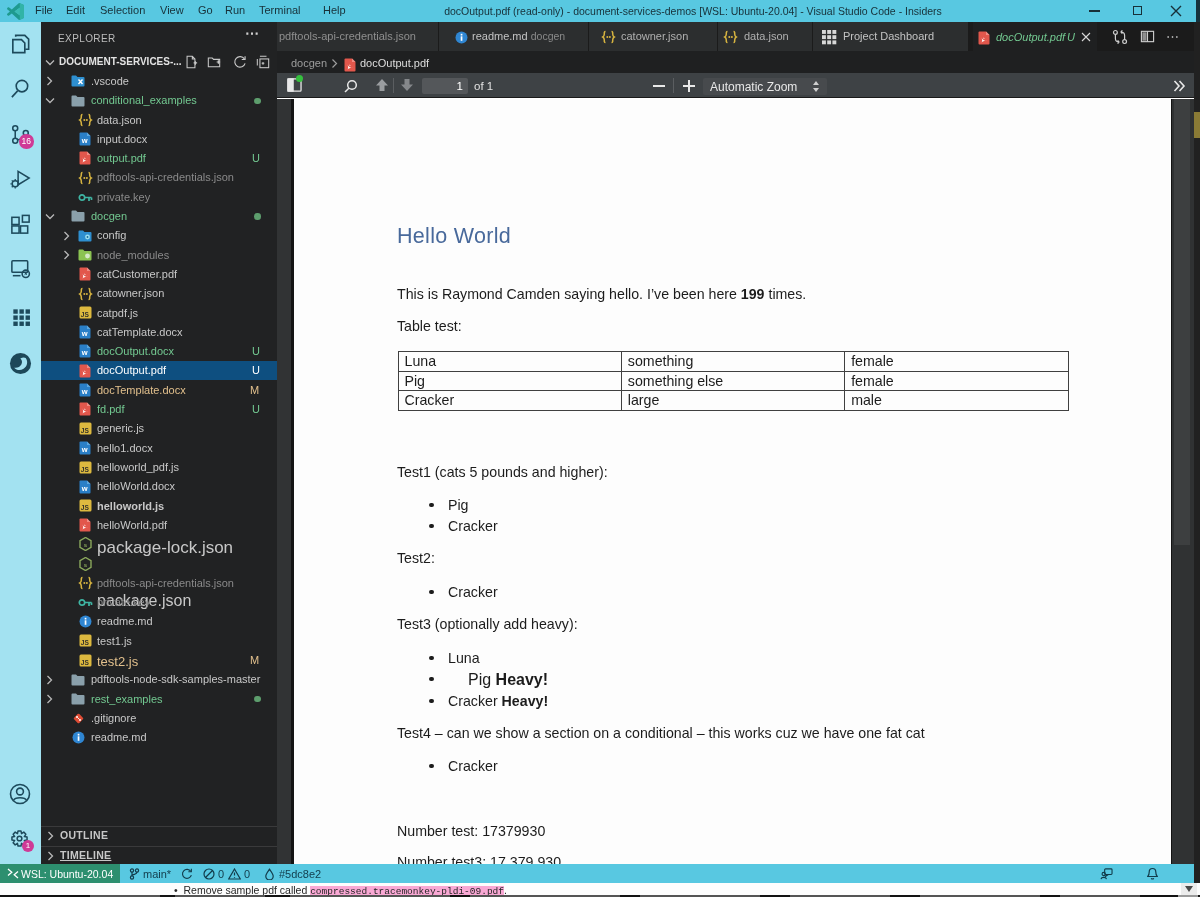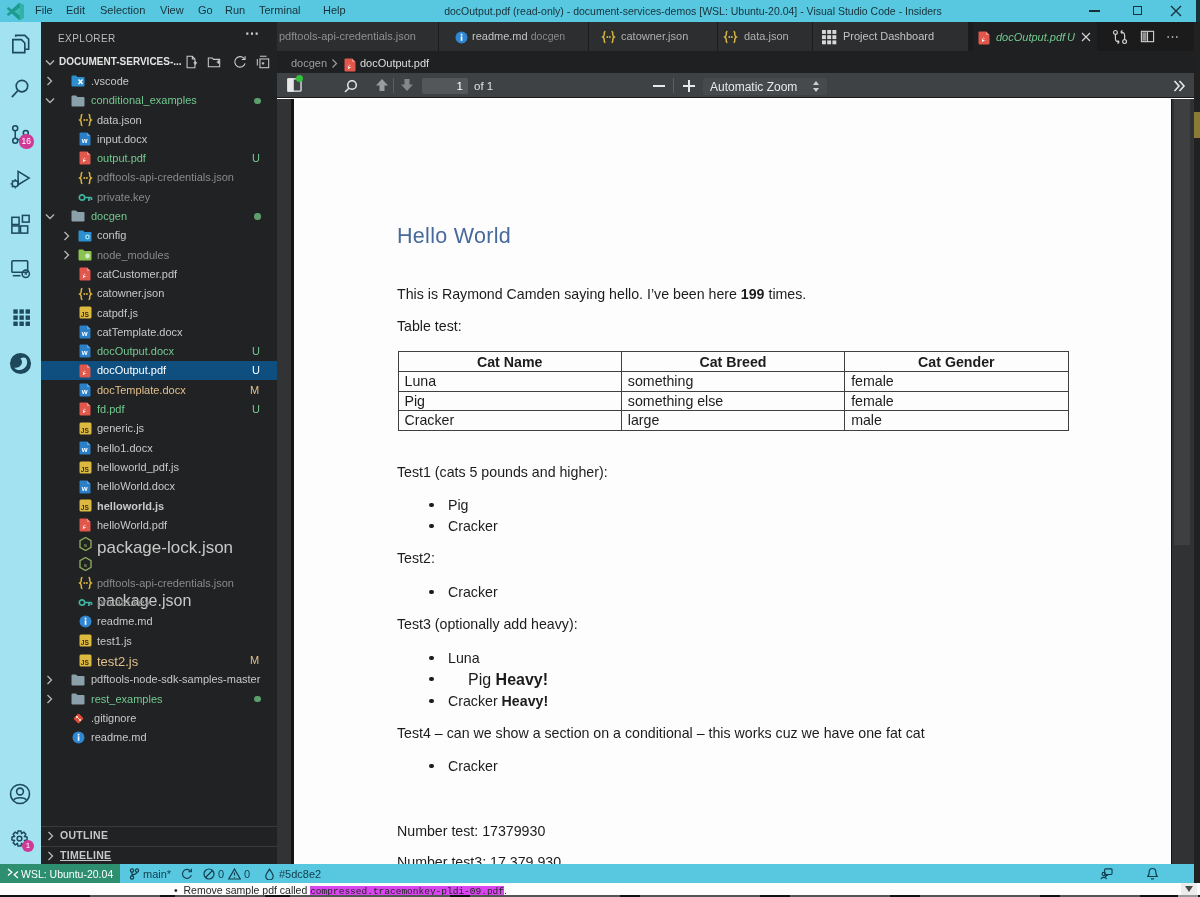--- a/index.html
+++ b/index.html
@@ -468,25 +468,20 @@
 <div class="abs" style="left:294px;top:99px;width:877px;height:765px;background:#fdfdfd;"></div>
 <div class="abs" style="left:1172px;top:99px;width:22px;height:765px;background:#303233;"></div>
 <div class="abs" style="left:1174px;top:99px;width:16px;height:446px;background:#3d3f40;"></div>
 <div class="abs" style="left:1194px;top:22px;width:6px;height:861px;background:#212121;"></div>
 <div class="abs" style="left:1194px;top:112px;width:6px;height:26px;background:#8a7a35;"></div>
 <div class="abs" style="left:397px;top:224px;font-size:21.5px;font-weight:400;color:#48699b;letter-spacing:0.3px;">Hello World</div>
 <div class="abs" style="left:397px;top:286px;font-size:14.2px;color:#1c1c1c;white-space:nowrap;">This is Raymond Camden saying hello. I’ve been here <b>199</b> times.</div>
 <div class="abs" style="left:397px;top:318px;font-size:14.2px;color:#1c1c1c;white-space:nowrap;">Table test:</div>
 <table class="abs" style="left:397.5px;top:351px;width:671px;border-collapse:collapse;font-size:14.2px;color:#1c1c1c;table-layout:fixed;">
 <tbody>
-      <tr style="height:20px;">
-        <td style="border:1px solid #404040;text-align:center;font-weight:bold;padding:0;">Cat Name</td>
-        <td style="border:1px solid #404040;text-align:center;font-weight:bold;padding:0;">Cat Breed</td>
-        <td style="border:1px solid #404040;text-align:center;font-weight:bold;padding:0;">Cat Gender</td>
-      </tr>
 <tr style="height:19.5px;">
         <td style="border:1px solid #404040;padding:0 0 0 6px;">Luna</td>
         <td style="border:1px solid #404040;padding:0 0 0 6px;">something</td>
         <td style="border:1px solid #404040;padding:0 0 0 6px;">female</td>
       </tr>
 <tr style="height:19.5px;">
         <td style="border:1px solid #404040;padding:0 0 0 6px;">Pig</td>
         <td style="border:1px solid #404040;padding:0 0 0 6px;">something else</td>
         <td style="border:1px solid #404040;padding:0 0 0 6px;">female</td>
       </tr>
@@ -553,21 +548,21 @@
 <rect x="5" y="1" width="8" height="6" rx="1"></rect>
     <path d="M7 7 L6 9 L9 7"></path>
     <circle cx="4" cy="6.5" r="1.8"></circle>
     <path d="M1 12 C1.5 9.5 6.5 9.5 7 12"></path>
   </svg>
 <svg class="abs" style="left:1147px;top:867px" width="11" height="13" viewBox="0 0 11 13" fill="none" stroke="#123c4b" stroke-width="1.2">
 <path d="M5.5 1.5 C7.8 1.5 8.8 3 8.8 5 C8.8 8 9.8 8.8 10.3 9.5 H0.7 C1.2 8.8 2.2 8 2.2 5 C2.2 3 3.2 1.5 5.5 1.5 Z"></path>
     <path d="M4.3 11.2 A1.3 1.3 0 0 0 6.7 11.2"></path>
   </svg>
 <div class="abs" style="left:0;top:883px;width:1200px;height:12px;background:#fdfdfd;"></div>
-<div class="abs" style="left:174px;top:884px;font-size:10.5px;color:#262626;white-space:nowrap;">•&nbsp; <span style="text-decoration:underline;">Remove sample pdf called <span style="font-family:'Liberation Mono',monospace;font-size:9.5px;background:#d946ef;">compressed.tracemonkey-pldi-09.pdf</span></span>.</div>
+<div class="abs" style="left:174px;top:884px;font-size:10.5px;color:#262626;white-space:nowrap;">•&nbsp; <span style="text-decoration:underline;">Remove sample pdf called <span style="font-family:'Liberation Mono',monospace;font-size:9.5px;background:#f9a8d4;">compressed.tracemonkey-pldi-09.pdf</span></span>.</div>
 <div class="abs" style="left:1181px;top:883px;width:16px;height:12px;background:#ececec;"></div>
 <svg class="abs" style="left:1185px;top:886px" width="8" height="6" viewBox="0 0 8 6">
     <path fill="#4a4a4a" d="M0 0 H8 L4 6 Z"></path>
   </svg>
 <div class="abs" style="left:0;top:895px;width:1200px;height:2px;background:#131313;"></div>
 <div class="abs" style="left:1178px;top:895px;width:20px;height:2px;background:#9a9a9a;"></div>
 <div class="abs" style="left:90px;top:895.4px;width:70px;height:1.2px;background:#555;"></div>
 <div class="abs" style="left:175px;top:895.4px;width:90px;height:1.2px;background:#555;"></div>
 <div class="abs" style="left:290px;top:895.4px;width:160px;height:1.2px;background:#555;"></div>
 <div class="abs" style="left:470px;top:895.4px;width:150px;height:1.2px;background:#555;"></div>

